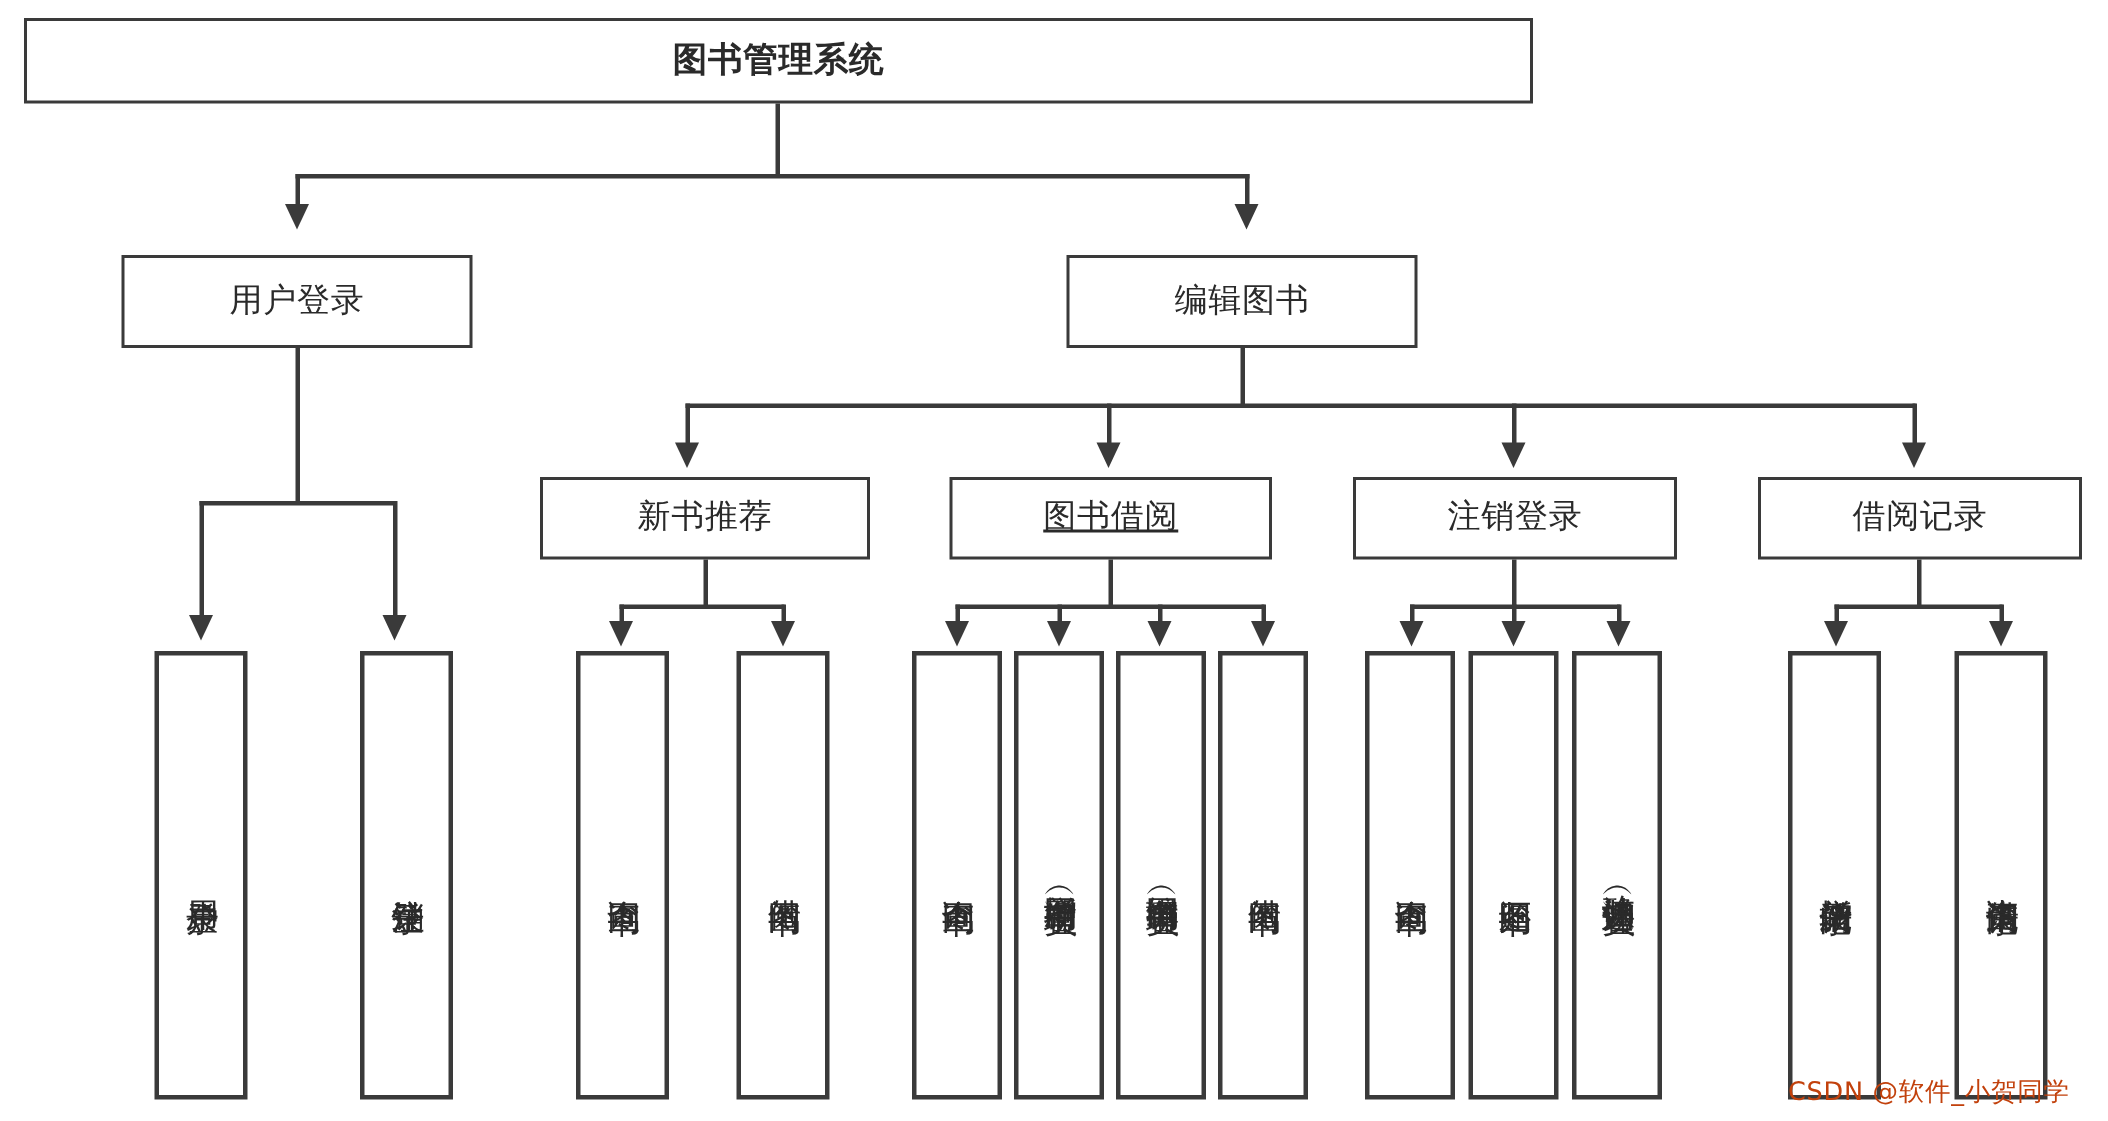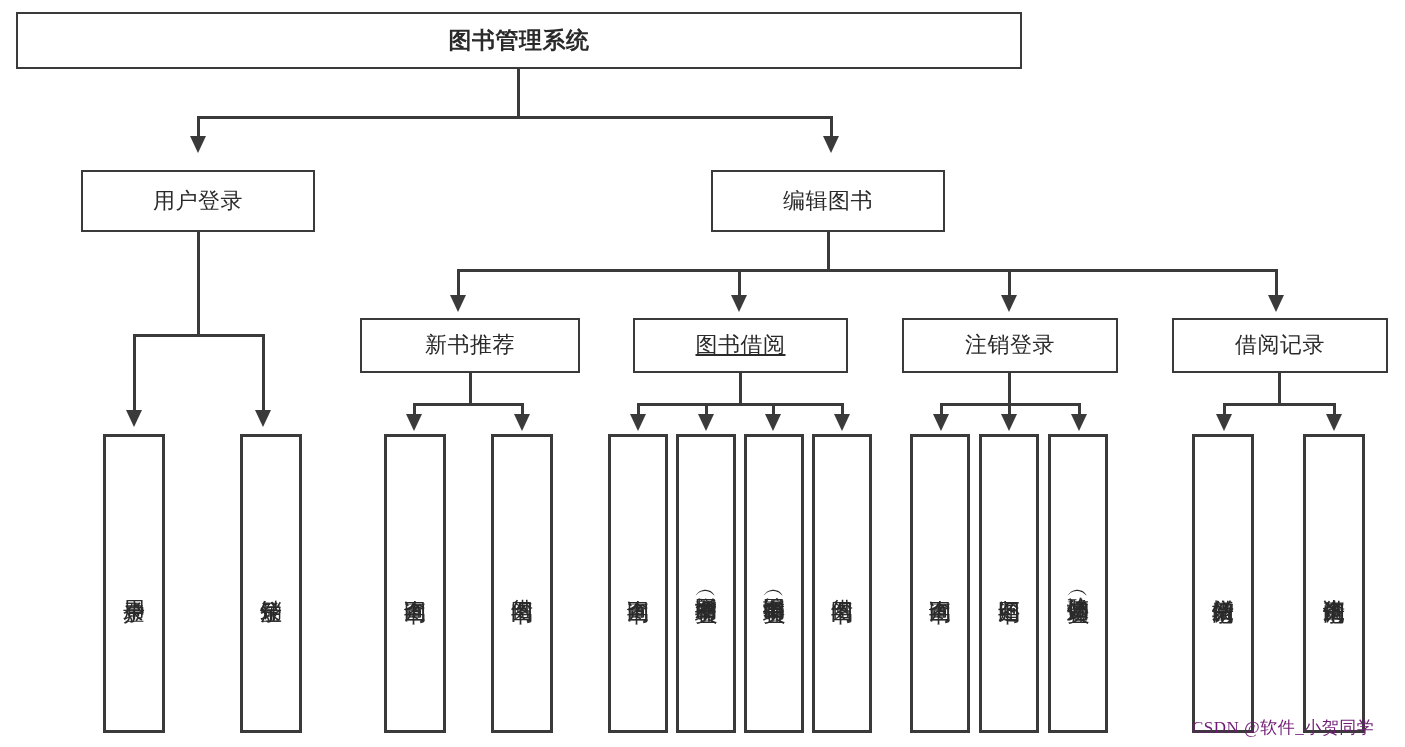--- a/index.html
+++ b/index.html
@@ -58,24 +58,23 @@
     position: absolute;
     width: 0;
     height: 0;
     border-left: 8px solid transparent;
     border-right: 8px solid transparent;
     border-top: 17px solid #3a3a3a;
   }
   .watermark {
     position: absolute;
     font-size: 17px;
-    color: #701a75;
+    color: #c2410c;
     white-space: nowrap;
     letter-spacing: 0.5px;
-    font-family: Liberation Serif, serif;
   }
 </style>
 </head>
 <body>
 
 <div id="canvas">
 
   <div class="node node-h node-root" style="left:16px; top:12px; width:1006px; height:57px;font-weight:bold;">
     <span>图书管理系统</span>
   </div>

